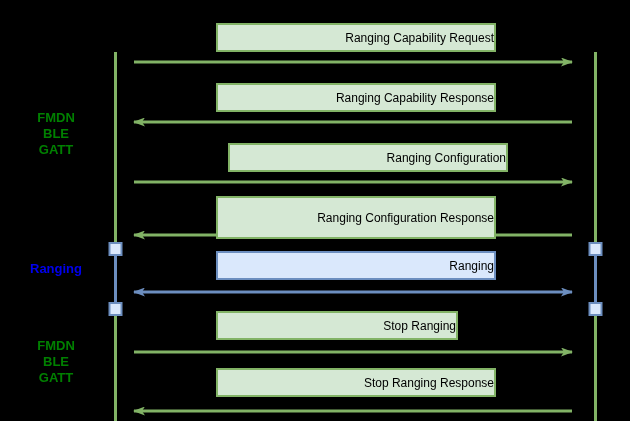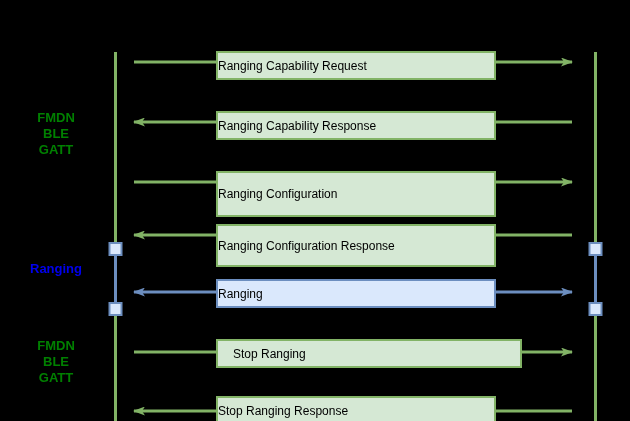--- a/index.html
+++ b/index.html
@@ -7,26 +7,25 @@
     position:relative;
     width:630px;height:421px;
     background:var(--bg,#000);
     overflow:hidden;
     font-family:"Liberation Sans",sans-serif;
   }
   .stage svg{position:absolute;left:0;top:0;}
   .msg-box{
     position:absolute;
     box-sizing:border-box;
-    display:flex;align-items:center;justify-content:flex-start;
+    display:flex;align-items:center;justify-content:flex-end;
     border:2px solid;
     font-size:12px;
     color:var(--box-text,#000);
     white-space:nowrap;
-    margin-top:28px;
   }
   .msg-box.green{background:var(--green-fill);border-color:var(--green-stroke);}
   .msg-box.blue{background:var(--blue-fill);border-color:var(--blue-stroke);}
   .sec-label{
     position:absolute;
     transform:translate(-50%,-50%);
     text-align:center;
     font-weight:bold;
     font-size:13px;
     line-height:16px;
@@ -91,29 +90,29 @@
         <div>GATT</div>
       </div>
     </div>
   <div>
       <div class="msg-box green" style="left: 216px; top: 23px; width: 280px; height: 29px;">
         <span>Ranging Capability Request</span>
       </div>
       <div class="msg-box green" style="left: 216px; top: 83px; width: 280px; height: 29px;">
         <span>Ranging Capability Response</span>
       </div>
-      <div class="msg-box green" style="left: 216px; top: 143px; width: 280px; height: 46px;">
+      <div class="msg-box green" style="left: 228px; top: 143px; width: 280px; height: 29px;">
         <span>Ranging Configuration</span>
       </div>
       <div class="msg-box green" style="left: 216px; top: 196px; width: 280px; height: 43px;">
         <span>Ranging Configuration Response</span>
       </div>
       <div class="msg-box blue" style="left: 216px; top: 251px; width: 280px; height: 29px;">
         <span>Ranging</span>
       </div>
-      <div class="msg-box green" style="left: 216px; top: 311px; width: 306px; height: 29px; padding-left: 15px;">
+      <div class="msg-box green" style="left: 216px; top: 311px; width: 242px; height: 29px; padding-left: 15px;">
         <span>Stop Ranging</span>
       </div>
       <div class="msg-box green" style="left: 216px; top: 368px; width: 280px; height: 29px;">
         <span>Stop Ranging Response</span>
       </div>
     </div>
 </div>
 
 </body></html>

